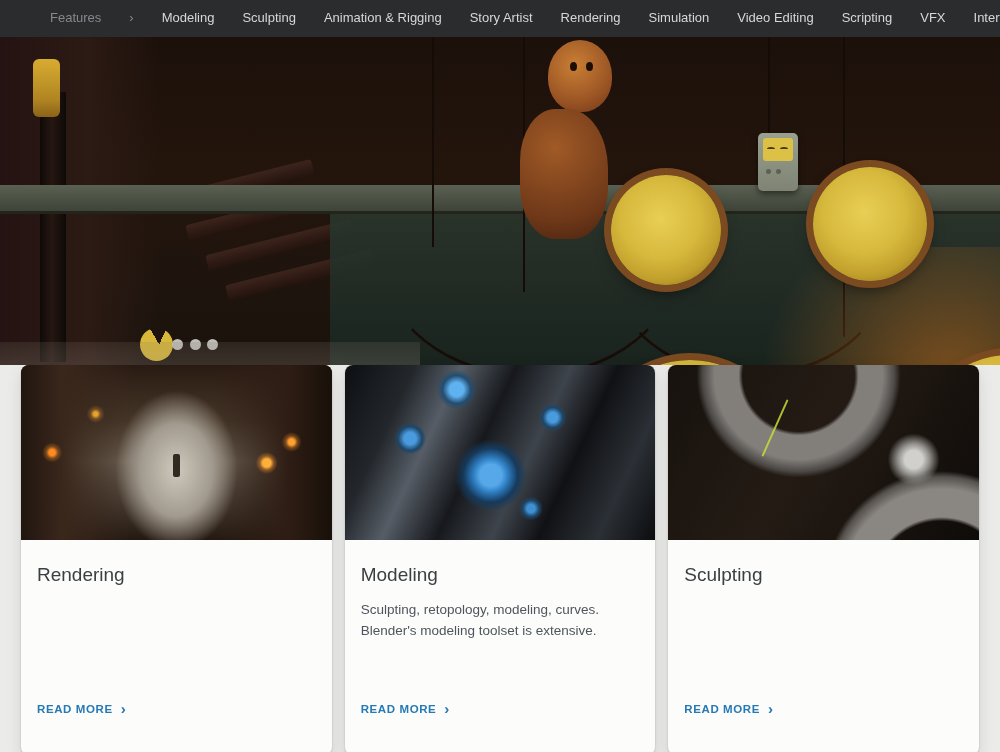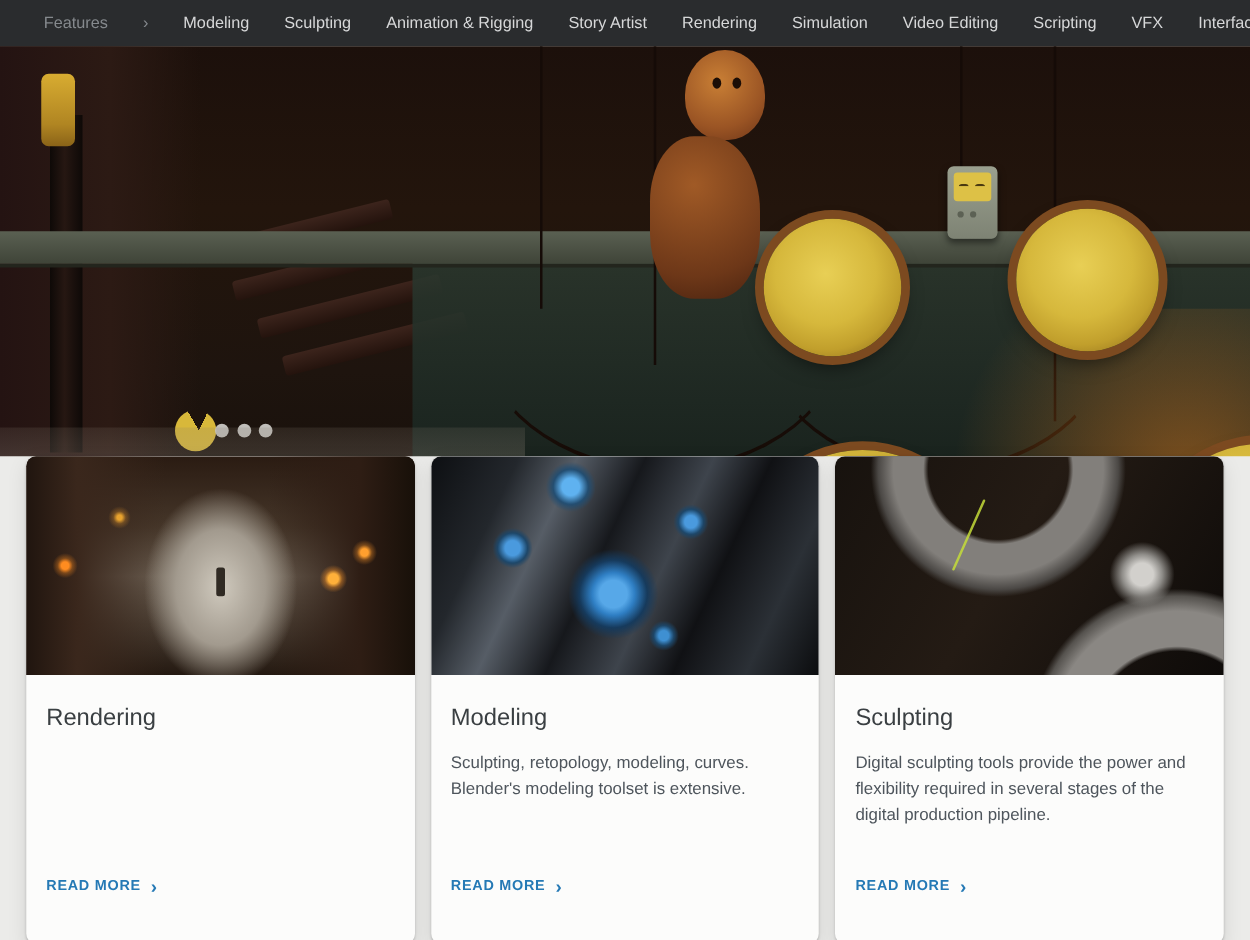--- a/index.html
+++ b/index.html
@@ -1,20 +1,20 @@
 <!DOCTYPE html>
 <html><head>
 <meta charset="utf-8">
 <style>
   * { margin:0; padding:0; box-sizing:border-box; }
   html,body { width:1000px; height:752px; overflow:hidden; }
   body { font-family:"Liberation Sans", sans-serif; background:#ebebe9; }
 
   
-  .topnav { background:#2a2c2e; padding:4px 35px 6px; }
+  .topnav { background:#2a2c2e; padding:4px 50px 6px; }
   .nav-row { display:flex; align-items:center; height:27px; column-gap:28px; flex-wrap:nowrap; }
   .nav-item { font-size:13px; color:#d6d7d8; white-space:nowrap; cursor:pointer; }
   .crumb { font-size:13px; color:#85898d; cursor:pointer; }
   .crumb-chev { font-size:13px; color:#85898d; }
 
   
   .hero { position:relative; height:371px; overflow:hidden;
           background:linear-gradient(180deg,#1c100b 0%,#23150c 35%,#1e140e 70%,#17100b 100%); }
   .hero * { position:absolute; }
   .mach-left { left:0; top:0; width:160px; height:100%;
@@ -95,21 +95,21 @@
   .img-sculpting { background:
       radial-gradient(circle 26px at 79% 54%, #d2d0cc 0 9px, #8f8d89 16px, rgba(60,58,55,0) 26px),
       radial-gradient(circle 120px at 42% 6%, rgba(0,0,0,0) 56px, #827f7b 60px 84px, #4b4845 96px, rgba(0,0,0,0) 102px),
       radial-gradient(circle 140px at 88% 128%, rgba(0,0,0,0) 68px, #8a8783 72px 100px, #55524e 112px, rgba(0,0,0,0) 118px),
       linear-gradient(120deg, #17120e 0%, #241b14 45%, #0e0b09 100%); }
   .streak { position:absolute; left:34%; top:18%; width:2px; height:62px; background:#c4dc3a;
             transform:rotate(24deg); opacity:.85; border-radius:2px; }
   .card-body { padding:24px 16px 40px; height:215px; display:flex; flex-direction:column; }
   .card-title { font-size:19px; font-weight:400; color:#3a3f42; margin-bottom:13px; }
   .card-desc { font-size:13.5px; line-height:21px; color:#4e555c; }
-  .card-link { margin-top:auto; display:flex; align-items:flex-end; gap:8px; cursor:pointer;
+  .card-link { margin-top:auto; display:flex; align-items:flex-start; gap:8px; cursor:pointer;
                font-size:11.5px; font-weight:700; letter-spacing:.6px; color:#2579b5; }
   .card-link .chev { font-size:15px; line-height:11px; font-weight:700; }
 </style>
 </head>
 <body>
 
 <nav class="topnav">
   <div class="nav-row">
     <span class="crumb">Features</span>
     <span class="crumb-chev">›</span>
@@ -186,21 +186,20 @@
         </a>
       </div>
     </div>
 
     <div class="card">
       <div class="card-img img-sculpting">
         <div class="streak"></div>
       </div>
       <div class="card-body">
         <div class="card-title">Sculpting</div>
-        <p class="card-desc">Digital sculpting tools provide the power and flexibility required in several stages of the digital production pipeline.</p>
         <a class="card-link">
           <span>READ MORE</span>
           <span class="chev">›</span>
         </a>
       </div>
     </div>
 
   </div>
 </main>
 

